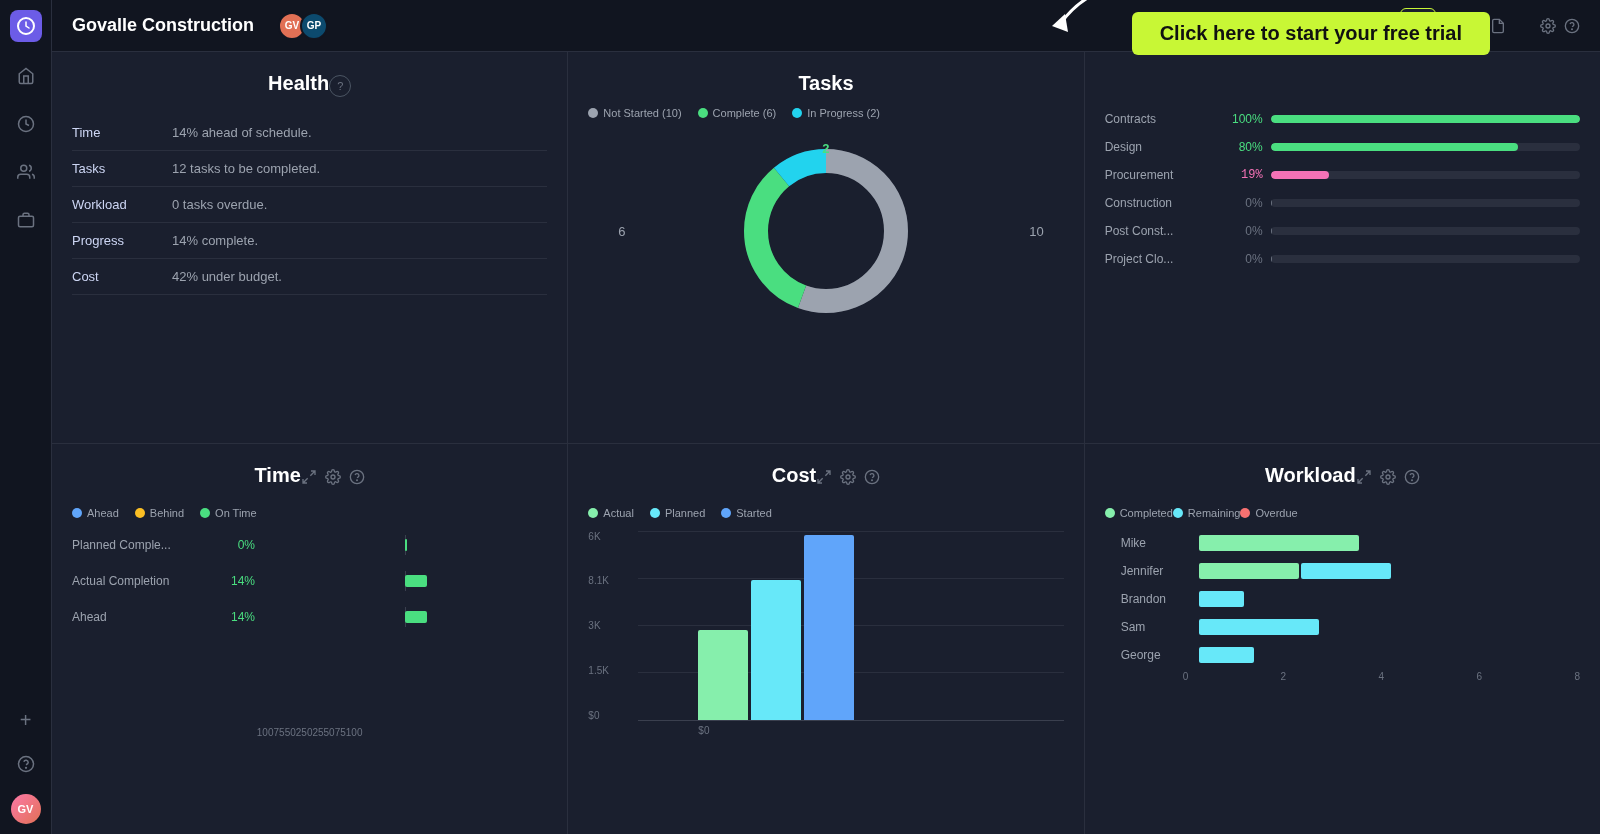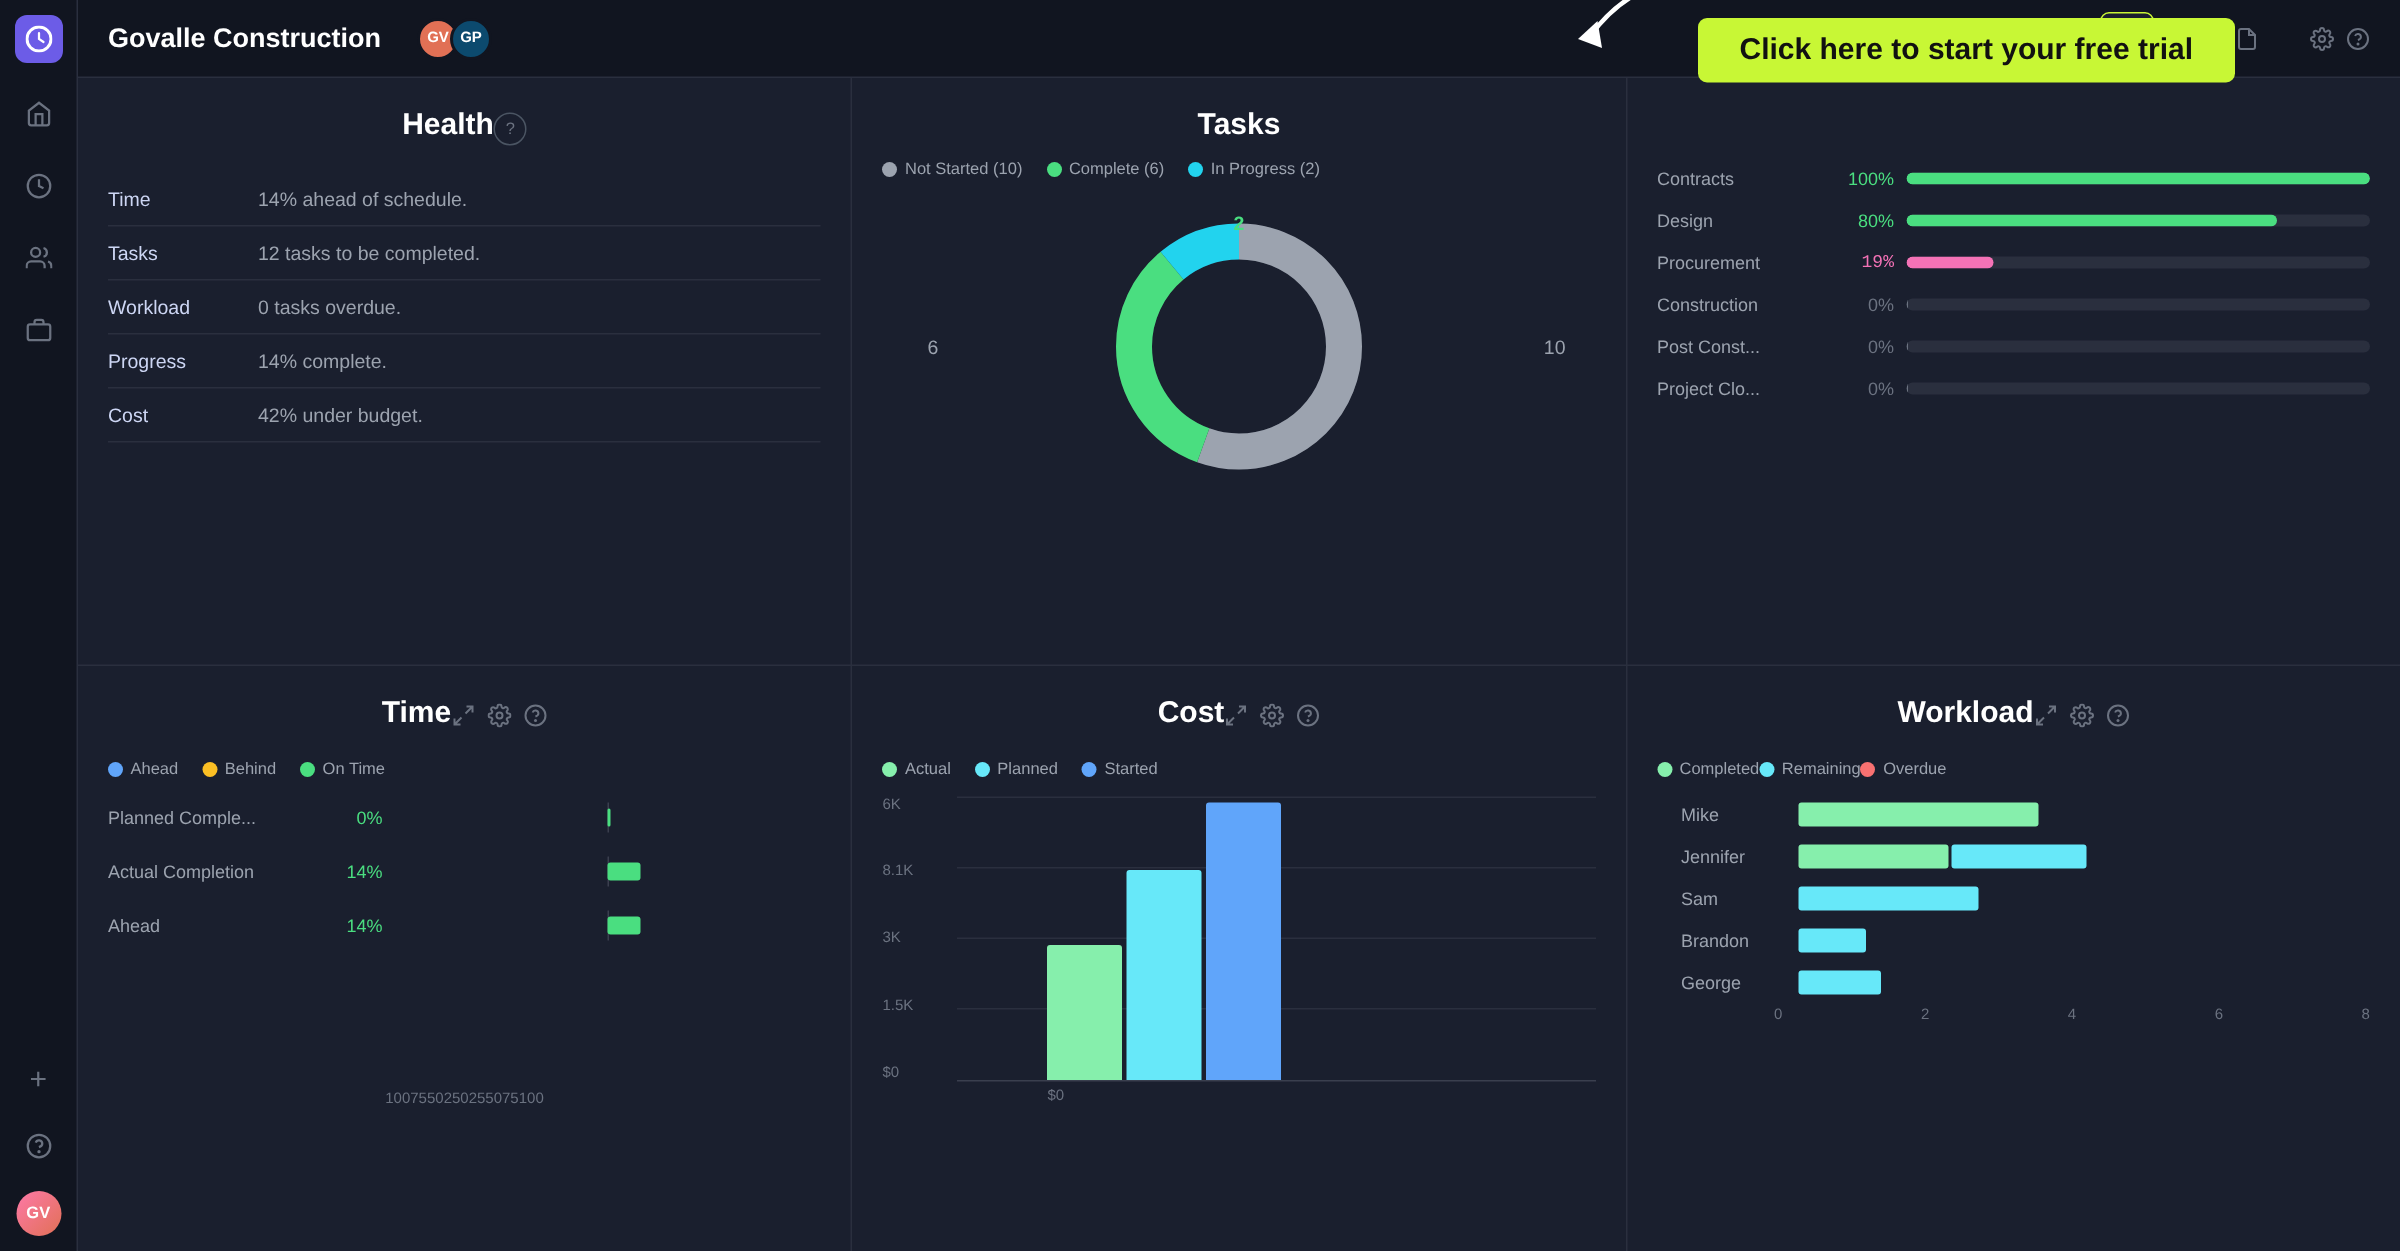--- a/index.html
+++ b/index.html
@@ -715,30 +715,30 @@
 
         <div class="workload-row">
           <span class="workload-name">Jennifer</span>
           <div class="workload-bars">
             <div class="wbar completed" style="width:100px;"></div>
             <div class="wbar remaining" style="width:90px;"></div>
           </div>
         </div>
 
         <div class="workload-row">
+          <span class="workload-name">Brandon</span>
+          <div class="workload-bars">
+            <div class="wbar remaining" style="width:45px;"></div>
+          </div>
+        </div>
+
+        <div class="workload-row">
           <span class="workload-name">Sam</span>
           <div class="workload-bars">
             <div class="wbar remaining" style="width:120px;"></div>
-          </div>
-        </div>
-
-        <div class="workload-row">
-          <span class="workload-name">Brandon</span>
-          <div class="workload-bars">
-            <div class="wbar remaining" style="width:45px;"></div>
           </div>
         </div>
 
         <div class="workload-row">
           <span class="workload-name">George</span>
           <div class="workload-bars">
             <div class="wbar remaining" style="width:55px;"></div>
           </div>
         </div>
       </div>

